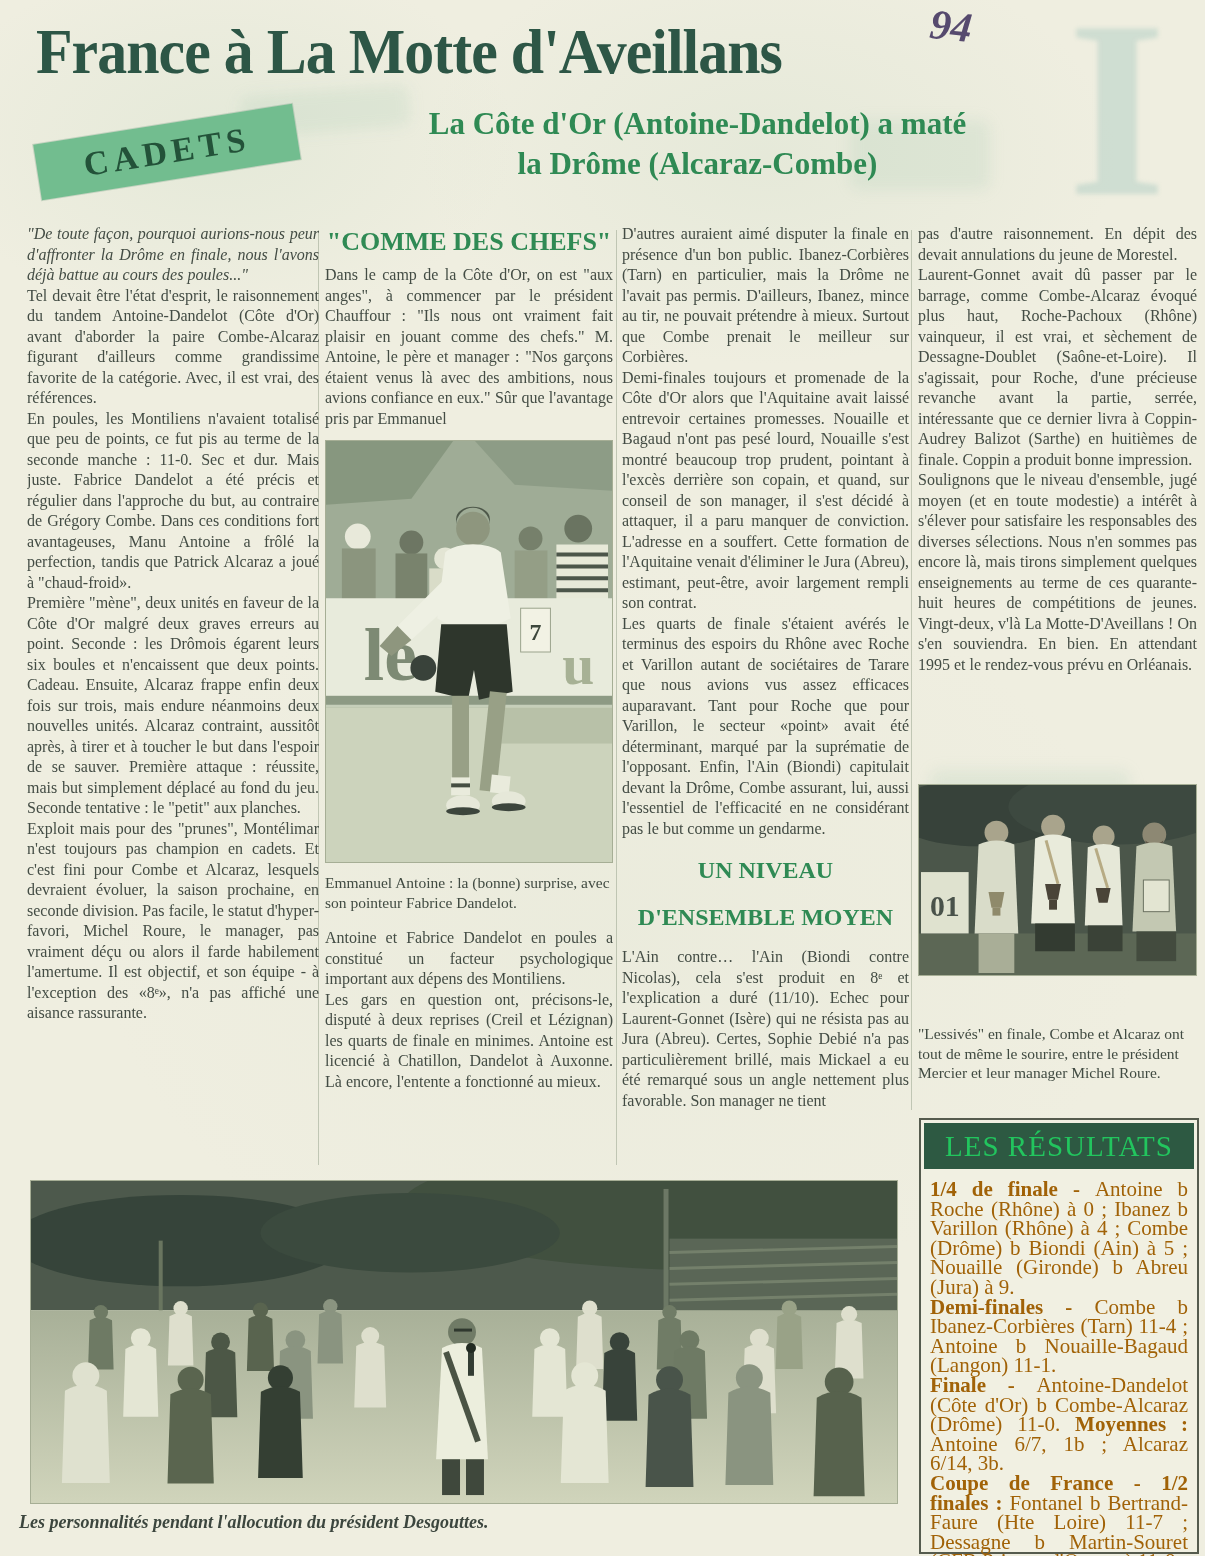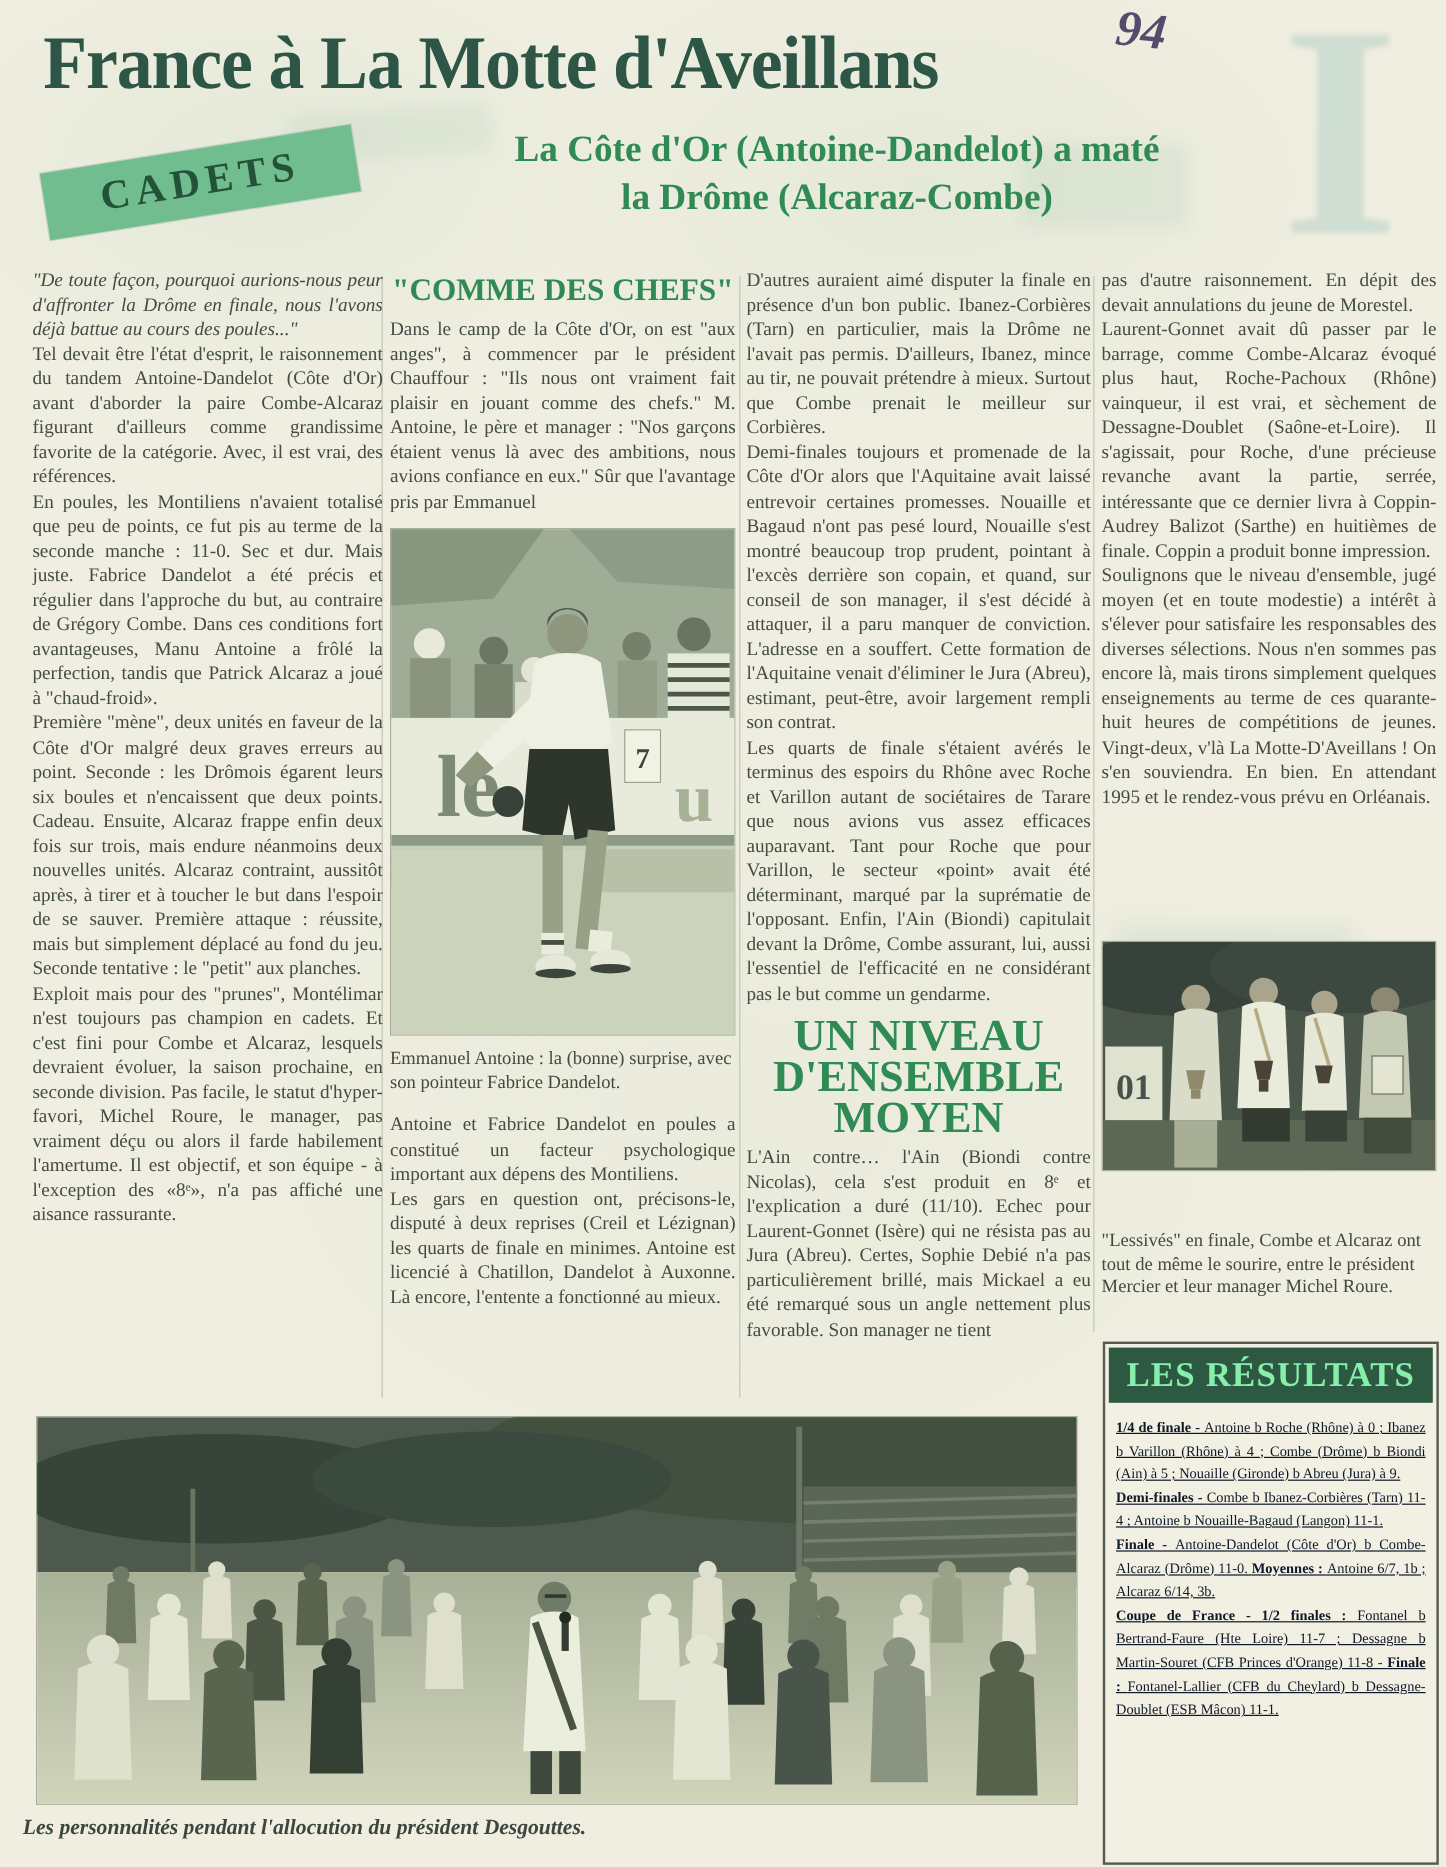--- a/index.html
+++ b/index.html
@@ -33,39 +33,39 @@
   .col{position:absolute;top:224px;text-align:justify;font-size:16px;line-height:20.5px;
     color:#434c44;}
   .col p{margin:0;}
   .col1{left:27px;width:292px;height:950px;overflow:hidden;}
   .col2{left:325px;width:288px;height:950px;overflow:hidden;}
   .col3{left:622px;width:287px;height:950px;overflow:hidden;}
   .col4{left:918px;width:279px;height:592px;overflow:hidden;}
   .quote{font-style:italic;}
   .colhead{font-size:26px;line-height:31px;font-weight:bold;color:#2f8a54;text-align:center;
     margin:2px 0 8px 0;}
-  .colhead2{font-size:37px;line-height:34px;font-weight:bold;color:#2f8a54;text-align:center;
+  .colhead2{font-size:24px;line-height:47px;font-weight:bold;color:#2f8a54;text-align:center;
     margin:8px 0 6px 0;}
   figure{margin:0;}
   .photo{border:1px solid #a6ae95;box-sizing:border-box;display:block;}
   .photo-col2{width:288px;height:423px;margin:11px 0 10px 0;}
   .caption{font-size:15.5px;line-height:19.5px;color:#414b42;text-align:left;}
   .cap2{margin-bottom:16px;}
   .figure-col4{position:absolute;left:918px;top:784px;width:279px;height:192px;}
   .caption4{position:absolute;left:918px;top:1024px;width:279px;}
   
   .rule{position:absolute;width:1px;background:#9aa58f;opacity:.55;}
   
   .results{position:absolute;left:919px;top:1118px;width:280px;height:436px;
     border:2px solid #555b4e;background:#f1f0e2;box-sizing:border-box;}
   .results-header{margin:3px;height:46px;background:#2d5942;display:flex;align-items:center;
     justify-content:center;}
-  .results-header span{color:#86efac;font-size:29px;font-weight:bold;letter-spacing:1px;}
+  .results-header span{color:#22c55e;font-size:29px;font-weight:normal;letter-spacing:1px;}
   .results-body{padding:8px 9px 6px 9px;}
-  .results-body p{margin:0;font-size:12px;line-height:19.6px;text-align:justify;color:#0f172a;text-decoration:underline;}
+  .results-body p{margin:0;font-size:21px;line-height:19.6px;text-align:justify;color:#a16207;}
   .results-body b{font-weight:bold;}
   
   .photo-bottom{position:absolute;left:30px;top:1180px;width:868px;height:324px;}
   .bottom-caption{position:absolute;left:19px;top:1512px;width:860px;font-size:18px;
     font-style:italic;font-weight:bold;color:#3c463e;}
   svg text{font-family:"Liberation Serif",serif;}
 </style>
 </head>
 <body>
 

